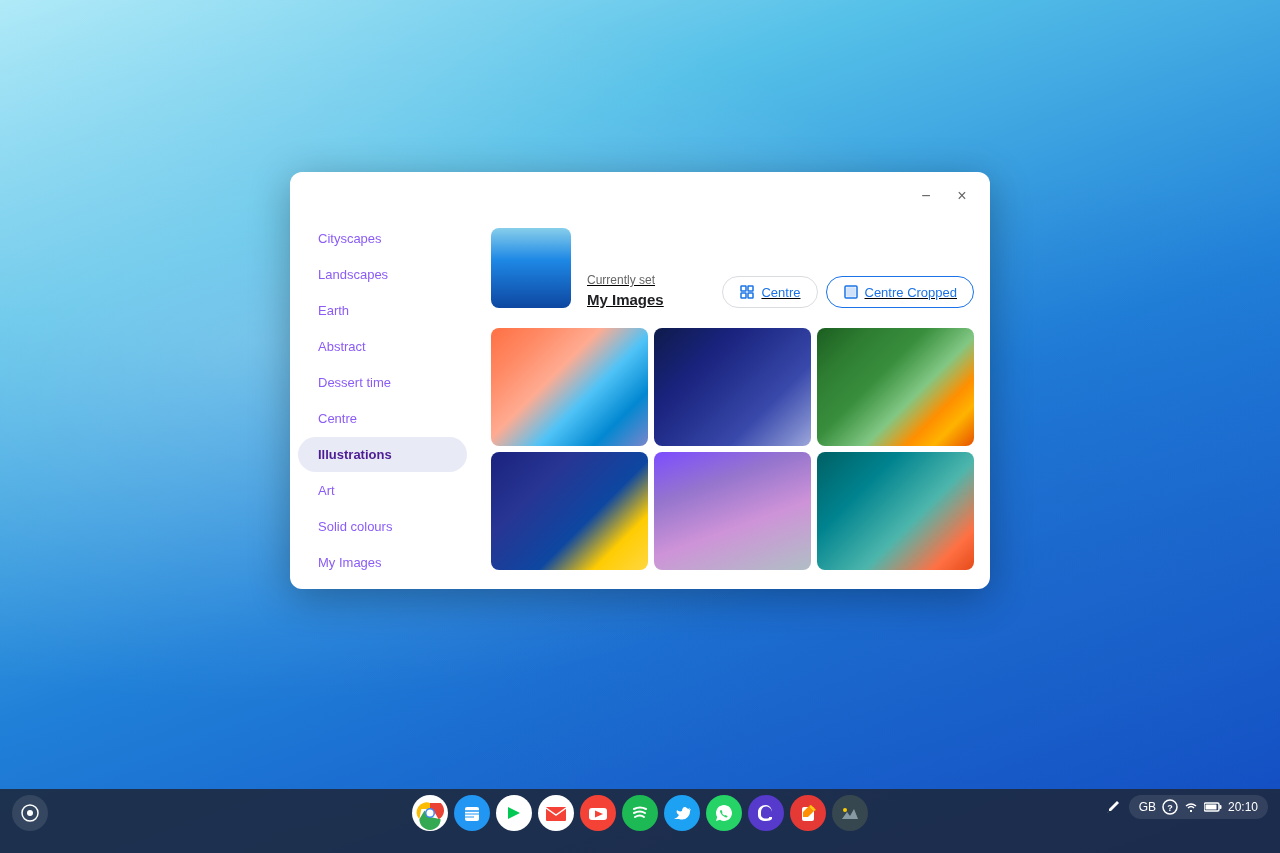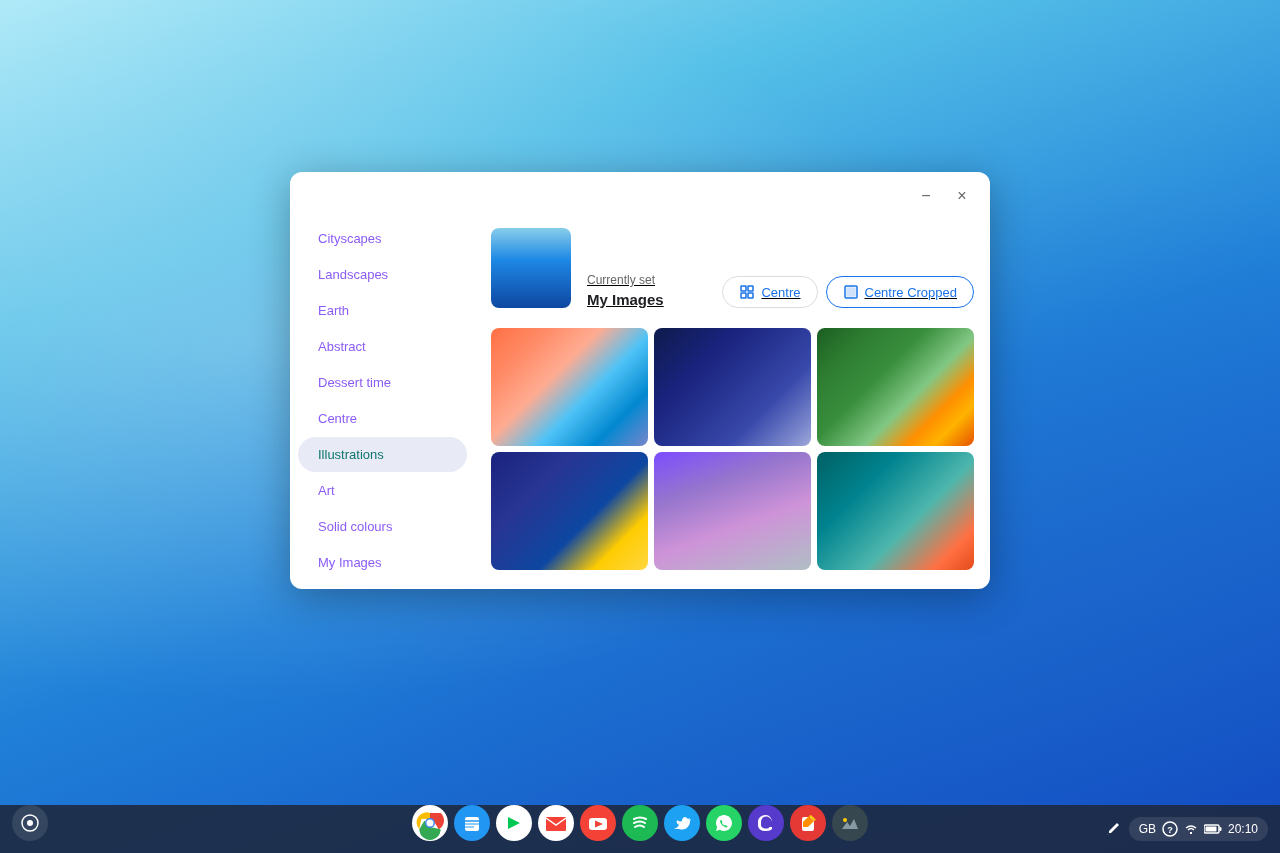--- a/index.html
+++ b/index.html
@@ -20,26 +20,26 @@
                   radial-gradient(ellipse at 80% 70%, rgba(30,100,200,0.4) 0%, transparent 50%),
                   linear-gradient(160deg, #b0eaf8 0%, #55c0e8 25%, #2080d8 55%, #1045c0 100%);
     }
 
     
     .taskbar {
       position: absolute;
       bottom: 0;
       left: 0;
       right: 0;
-      height: 48px;
+      height: 64px;
       background: rgba(30, 40, 60, 0.88);
       display: flex;
-      align-items: flex-end;
+      align-items: flex-start;
       justify-content: space-between;
-      padding: 12px 12px;
+      padding: 6px 12px;
       z-index: 100;
     }
     .taskbar-left {
       display: flex;
       align-items: center;
     }
     .taskbar-center {
       display: flex;
       align-items: center;
       gap: 6px;
@@ -131,22 +131,22 @@
     .sidebar-item {
       padding: 10px 20px;
       font-size: 13px;
       color: #8b5cf6;
       cursor: pointer;
       border-radius: 24px;
       margin: 1px 8px;
     }
     .sidebar-item.active {
       background: #e8eaf6;
-      color: #0f766e;
-      font-weight: 400;
+      color: #4c1d95;
+      font-weight: 700;
     }
     .main-content {
       flex: 1;
       padding: 0 16px 16px;
       overflow-y: auto;
     }
     .currently-set-row {
       display: flex;
       align-items: flex-end;
       gap: 16px;

